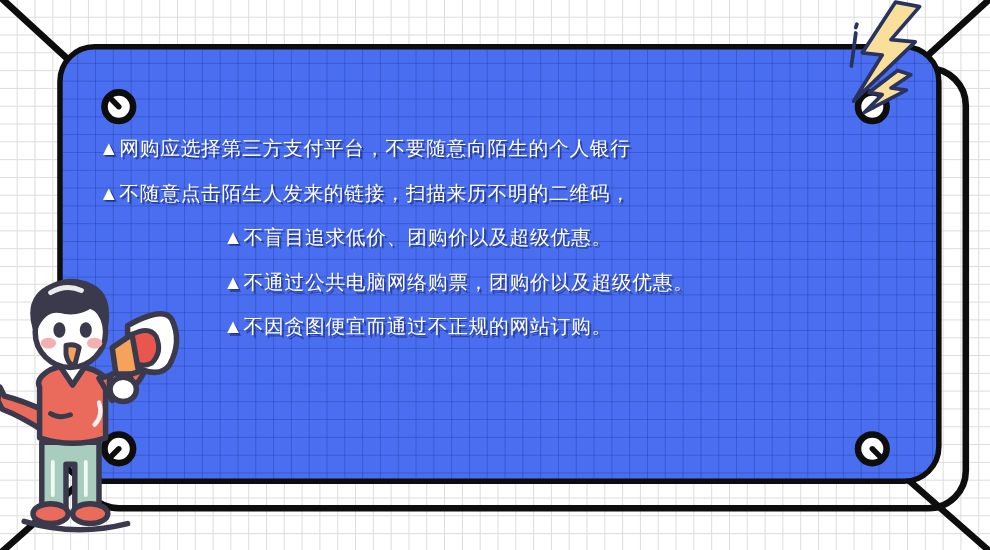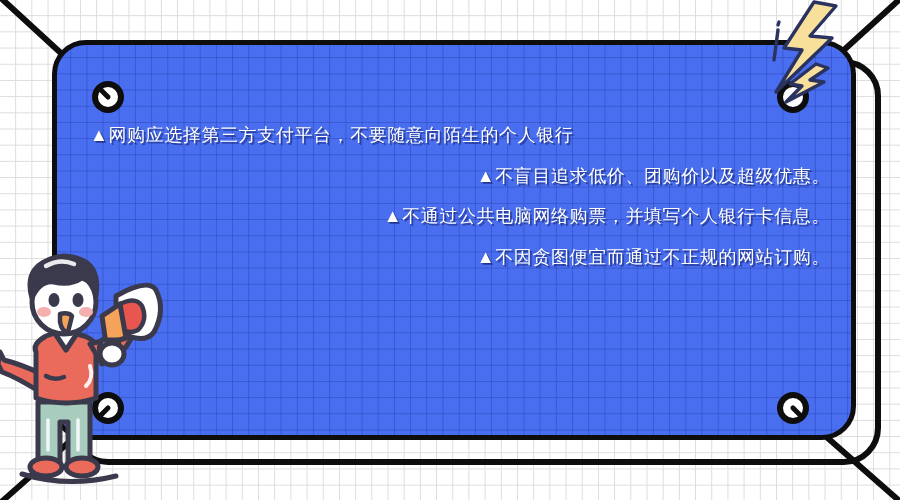--- a/index.html
+++ b/index.html
@@ -56,21 +56,21 @@
     color:#ffffff;
     font-size:18px;
     line-height:40.5px;
     letter-spacing:.6px;
     white-space:nowrap;
     text-shadow:
       2px 2px 0 rgba(10,22,90,.45),
       1px 1px 0 rgba(10,22,90,.35);
     font-weight:500;
   }
-  .line.indent{ padding-left:113px;text-align:right; }
+  .line.indent{ padding-left:113px; }
 
   
   #boy{
     position:absolute;
     left:-2px; top:252px;
     width:185px; height:250px;
     z-index:8;
   }
 
   
@@ -95,22 +95,23 @@
       </g>
 
       <rect x="74" y="62" width="804" height="400" rx="34" ry="34" fill="none" stroke="#0d0d0d" stroke-width="6"></rect>
     </svg>
   </div>
 
   <div id="card"></div>
 
   <div id="copy">
     <div class="line">▲网购应选择第三方支付平台，不要随意向陌生的个人银行</div>
+    <div class="line">▲不随意点击陌生人发来的链接，扫描来历不明的二维码，</div>
     <div class="line indent">▲不盲目追求低价、团购价以及超级优惠。</div>
-    <div class="line indent">▲不通过公共电脑网络购票，并填写个人银行卡信息。</div>
+    <div class="line indent">▲不通过公共电脑网络购票，团购价以及超级优惠。</div>
     <div class="line indent">▲不因贪图便宜而通过不正规的网站订购。</div>
   </div>
 
   <div class="layer" style="z-index:7;">
     <svg width="900" height="500" viewBox="0 0 900 500" xmlns="http://www.w3.org/2000/svg">
       <g>
         <g>
           <circle cx="108" cy="97" r="13" fill="#ffffff" stroke="#0d0d0d" stroke-width="6"></circle>
           <path d="M108 97 L99 88" stroke="#0d0d0d" stroke-width="5" fill="none" stroke-linecap="round"></path>
         </g>

